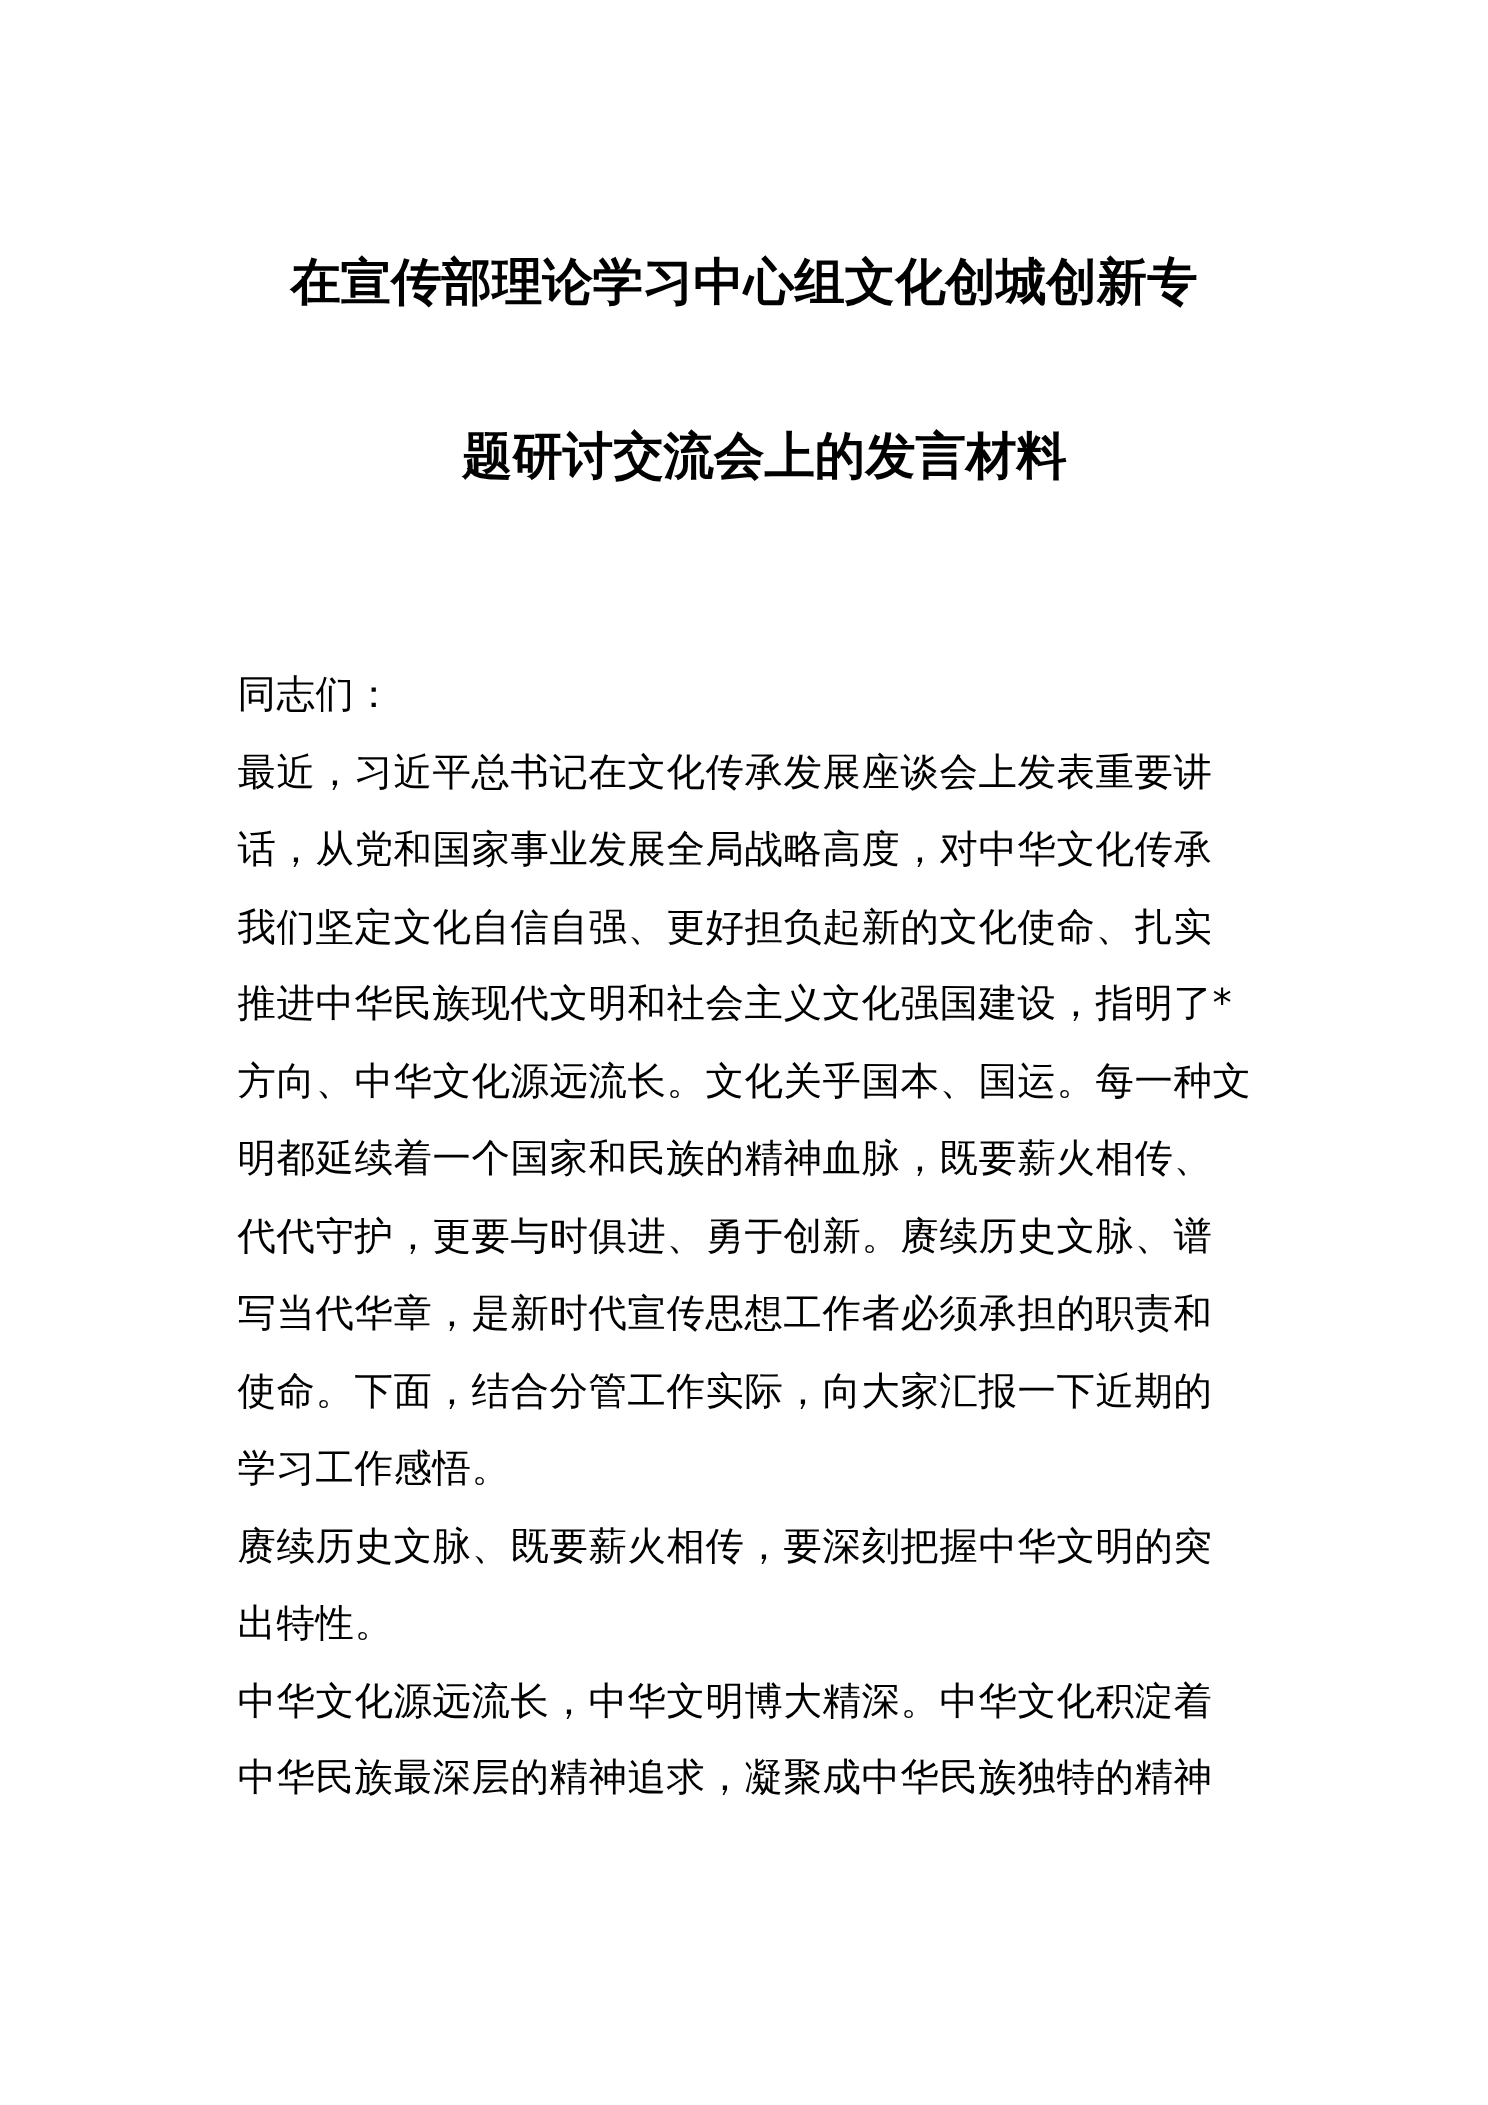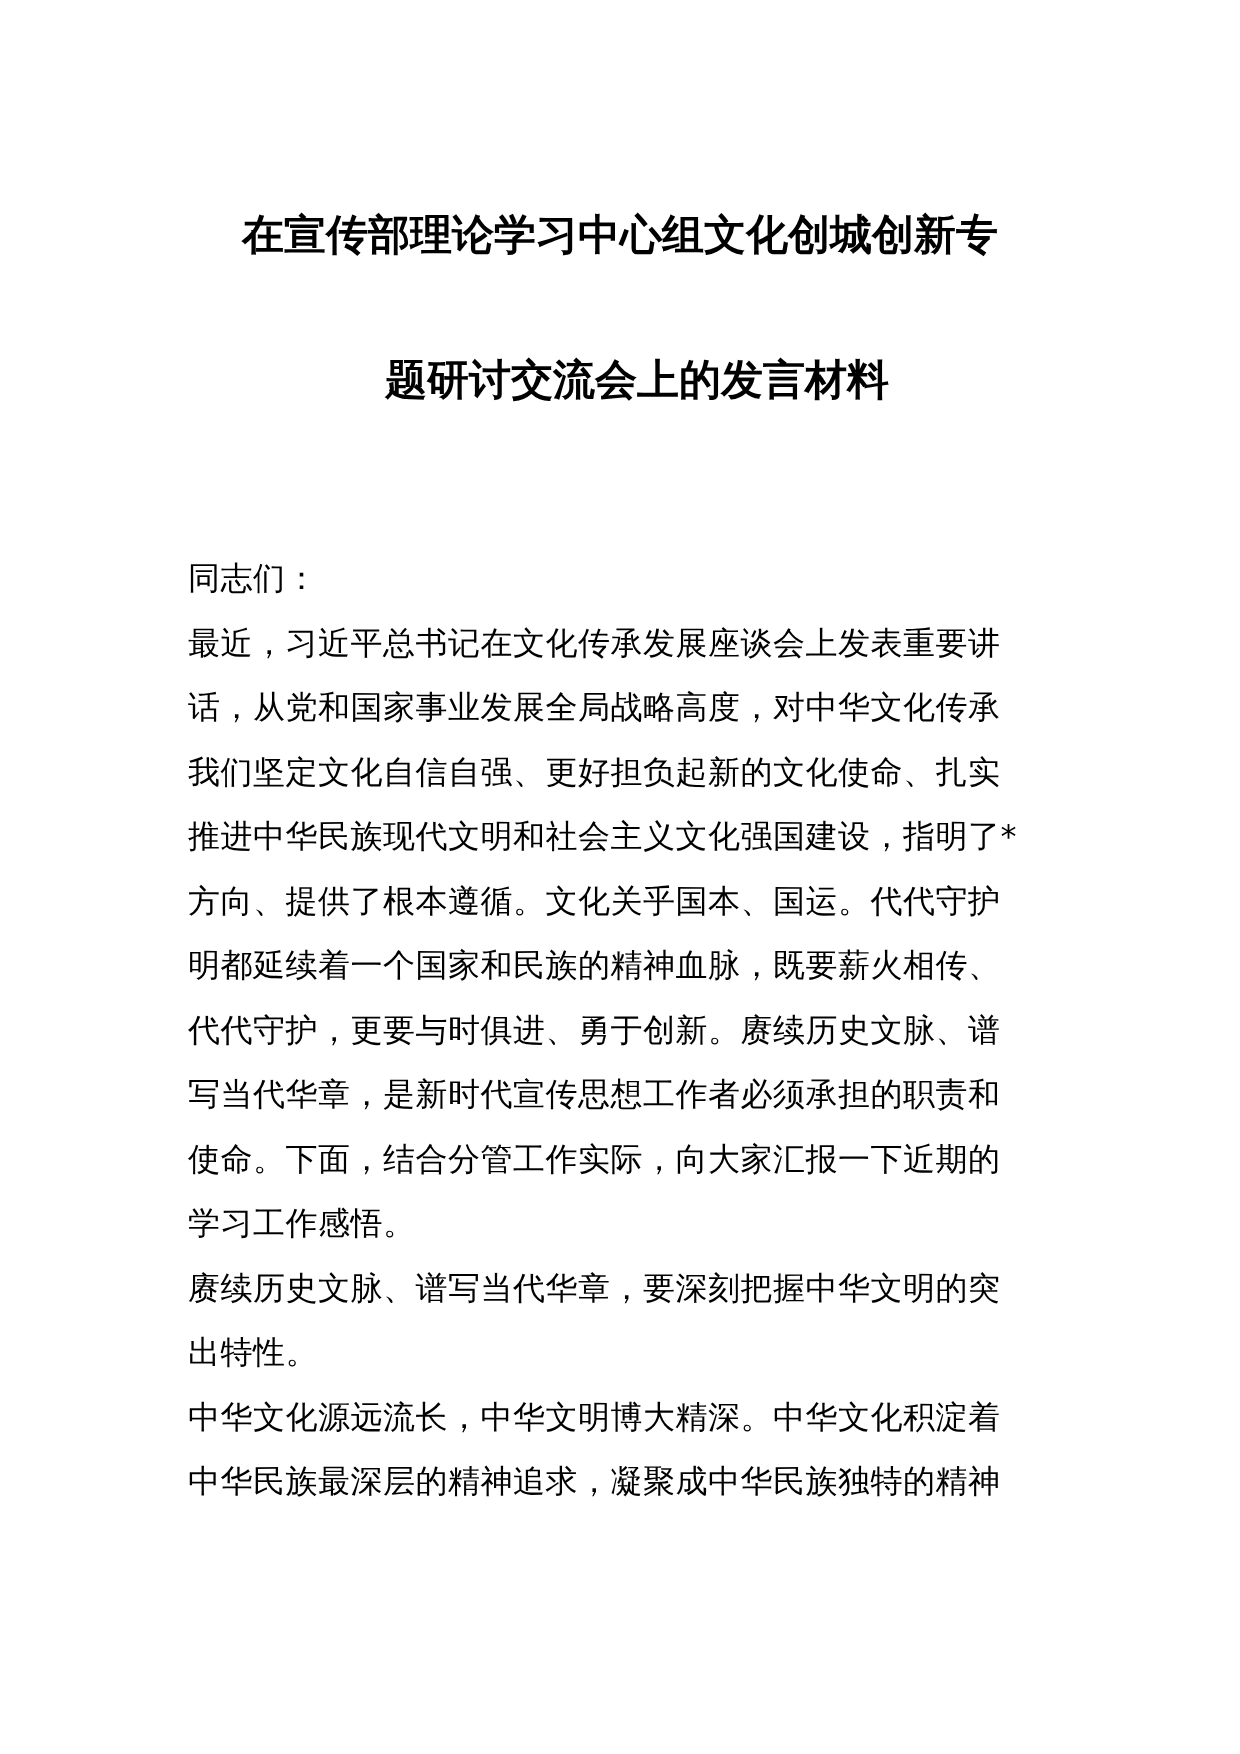--- a/index.html
+++ b/index.html
@@ -31,21 +31,21 @@
       font-weight: bold;
       font-size: 42px;
       line-height: 50px;
       letter-spacing: 0px;
       white-space: nowrap;
     }
     .title-1 { top: 210px; }
     .title-2 { top: 355px; padding-left: 17px; }
     .body {
       position: absolute;
-      left: 188px;
+      left: 198px;
       top: 546px;
       width: 870px;
     }
     .line {
       font-size: 32px;
       line-height: 64.5px;
       height: 64.5px;
       white-space: nowrap;
       letter-spacing: 0.5px;
     }
@@ -56,24 +56,24 @@
 <div class="page">
   <div class="title-line title-1">在宣传部理论学习中心组文化创城创新专</div>
   <div class="title-line title-2">题研讨交流会上的发言材料</div>
 
   <div class="body">
     <div class="line">同志们：</div>
     <div class="line">最近，习近平总书记在文化传承发展座谈会上发表重要讲</div>
     <div class="line">话，从党和国家事业发展全局战略高度，对中华文化传承</div>
     <div class="line">我们坚定文化自信自强、更好担负起新的文化使命、扎实</div>
     <div class="line">推进中华民族现代文明和社会主义文化强国建设，指明了*</div>
-    <div class="line">方向、提供了根本遵循。文化关乎国本、国运。代代守护</div>
+    <div class="line">方向、中华文化源远流长。文化关乎国本、国运。每一种文</div>
     <div class="line">明都延续着一个国家和民族的精神血脉，既要薪火相传、</div>
     <div class="line">代代守护，更要与时俱进、勇于创新。赓续历史文脉、谱</div>
     <div class="line">写当代华章，是新时代宣传思想工作者必须承担的职责和</div>
     <div class="line">使命。下面，结合分管工作实际，向大家汇报一下近期的</div>
     <div class="line">学习工作感悟。</div>
-    <div class="line">赓续历史文脉、谱写当代华章，要深刻把握中华文明的突</div>
+    <div class="line">赓续历史文脉、既要薪火相传，要深刻把握中华文明的突</div>
     <div class="line">出特性。</div>
     <div class="line">中华文化源远流长，中华文明博大精深。中华文化积淀着</div>
     <div class="line">中华民族最深层的精神追求，凝聚成中华民族独特的精神</div>
   </div>
 </div>
 
 </body></html>

